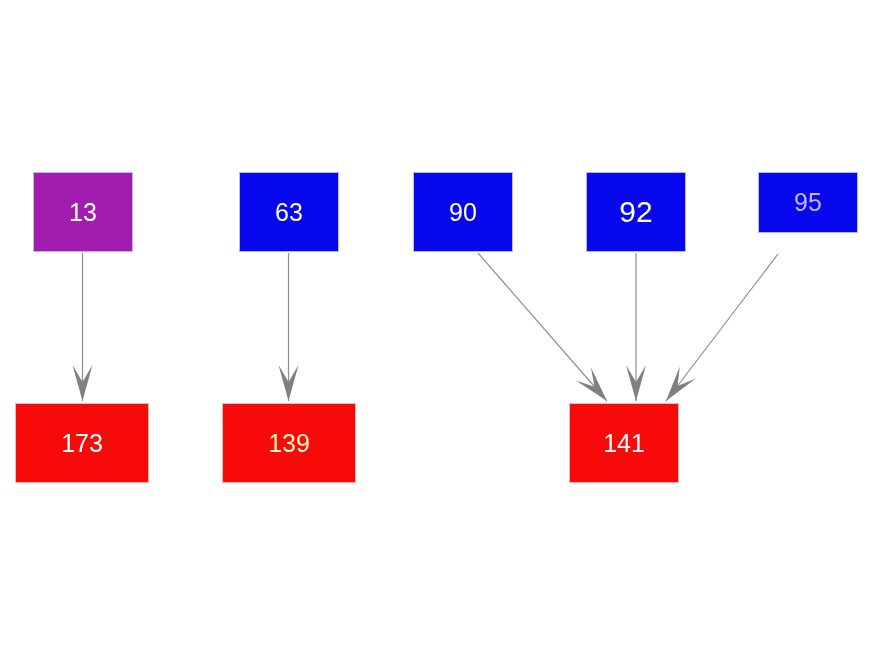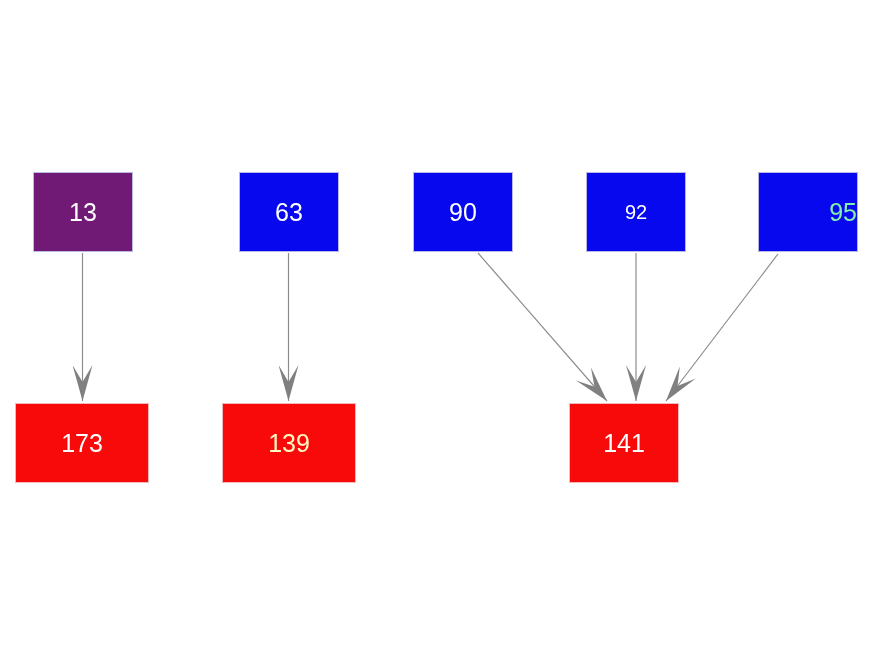--- a/index.html
+++ b/index.html
@@ -49,33 +49,33 @@
     </defs>
     <g>
         <line x1="82.5" y1="253" x2="82.5" y2="401" stroke="#8c8c8c" stroke-width="1.2" marker-end="url(#stealth-arrow)"></line>
         <line x1="288.5" y1="253" x2="288.5" y2="401" stroke="#8c8c8c" stroke-width="1.2" marker-end="url(#stealth-arrow)"></line>
         <line x1="478" y1="253" x2="607" y2="401" stroke="#8c8c8c" stroke-width="1.2" marker-end="url(#stealth-arrow)"></line>
         <line x1="636" y1="253" x2="636" y2="401" stroke="#8c8c8c" stroke-width="1.2" marker-end="url(#stealth-arrow)"></line>
         <line x1="778" y1="254" x2="666" y2="401" stroke="#8c8c8c" stroke-width="1.2" marker-end="url(#stealth-arrow)"></line>
       </g>
   </svg>
   <div>
-      <div class="node source" style="left: 33px; top: 172px; width: 100px; height: 80px; background: #701a75; color: rgb(255, 255, 255); font-size: 25px;">
+      <div class="node source" style="left: 33px; top: 172px; width: 100px; height: 80px; background: #a21caf; color: rgb(255, 255, 255); font-size: 25px;">
         <span>13</span>
       </div>
       <div class="node source" style="left: 239px; top: 172px; width: 100px; height: 80px; background: rgb(8, 8, 239); color: rgb(255, 255, 255); font-size: 25px;">
         <span>63</span>
       </div>
       <div class="node source" style="left: 413px; top: 172px; width: 100px; height: 80px; background: rgb(8, 8, 239); color: rgb(255, 255, 255); font-size: 25px; align-items: center;">
         <span>90</span>
       </div>
-      <div class="node source" style="left: 586px; top: 172px; width: 100px; height: 80px; background: rgb(8, 8, 239); color: rgb(255, 255, 255); font-size: 20px;">
+      <div class="node source" style="left: 586px; top: 172px; width: 100px; height: 80px; background: rgb(8, 8, 239); color: rgb(255, 255, 255); font-size: 30px;">
         <span>92</span>
       </div>
-      <div class="node source" style="left: 758px; top: 172px; width: 100px; height: 80px; background: rgb(8, 8, 239); color: #86efac; font-size: 25px; justify-content: flex-end;">
+      <div class="node source" style="left: 758px; top: 172px; width: 100px; height: 61px; background: rgb(8, 8, 239); color: #c4b5fd; font-size: 25px;">
         <span>95</span>
       </div>
       <div class="node target" style="left: 15px; top: 403px; width: 134px; height: 80px; background: rgb(249, 10, 10); color: rgb(255, 255, 255); font-size: 25px;">
         <span>173</span>
       </div>
       <div class="node target" style="left: 222px; top: 403px; width: 134px; height: 80px; background: rgb(249, 10, 10); color: #fef9c3; font-size: 25px;">
         <span>139</span>
       </div>
       <div class="node target" style="left: 569px; top: 403px; width: 110px; height: 80px; background: rgb(249, 10, 10); color: rgb(255, 255, 255); font-size: 25px;">
         <span>141</span>

